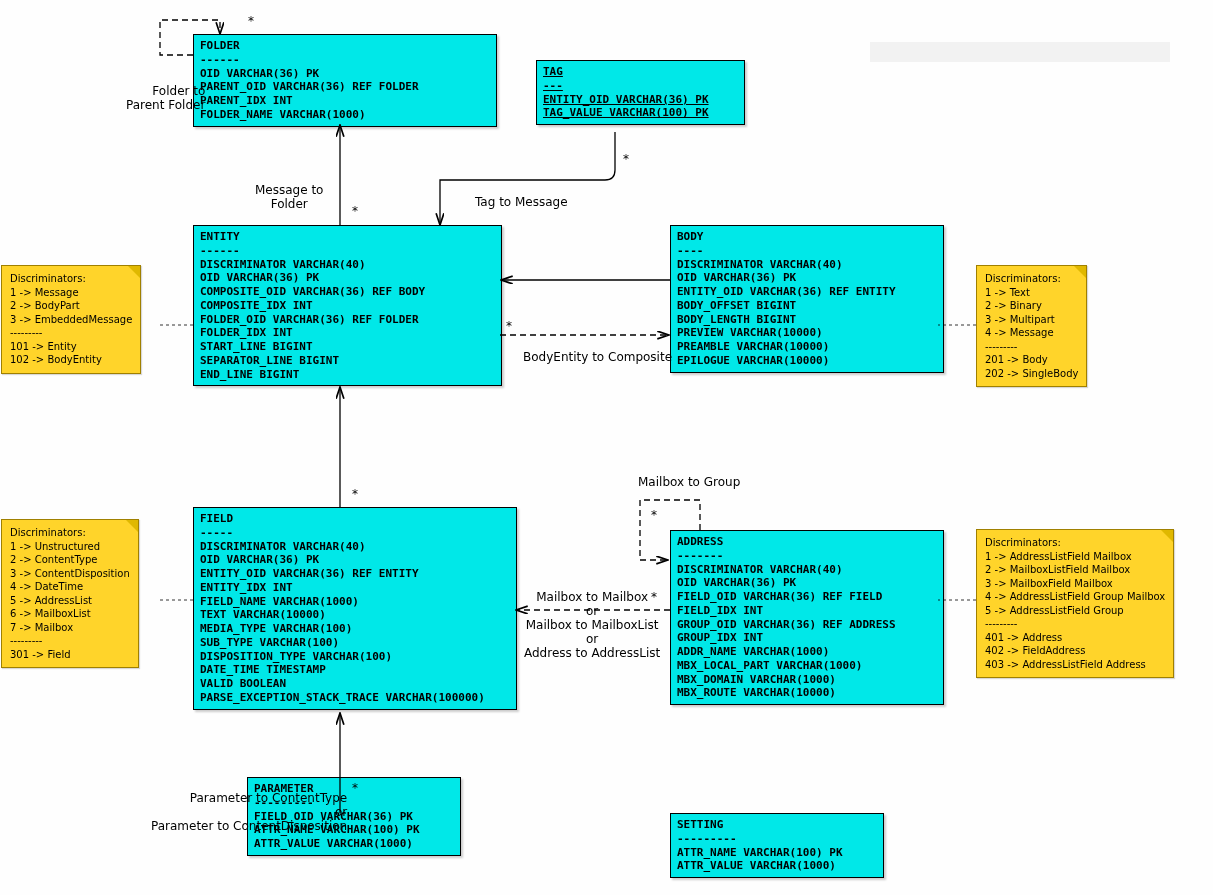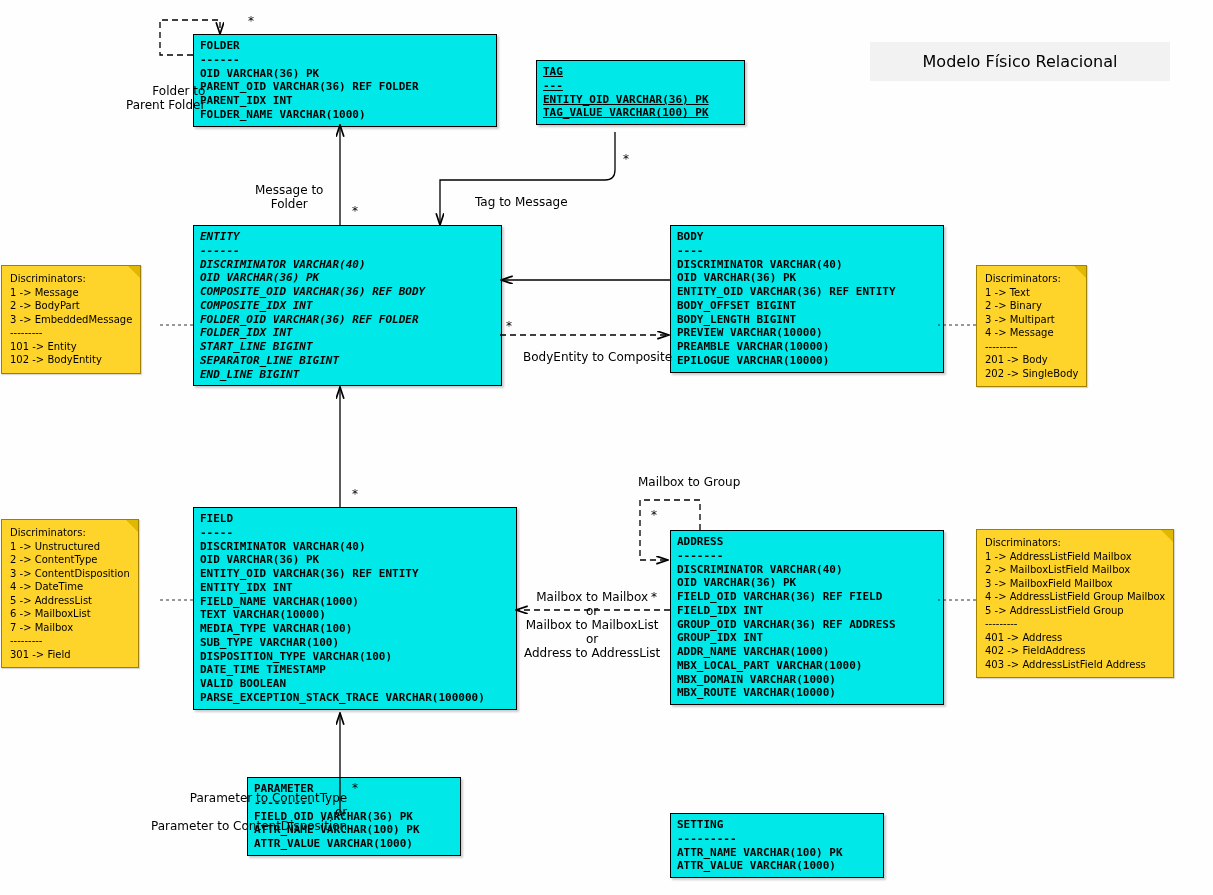--- a/index.html
+++ b/index.html
@@ -62,36 +62,35 @@
     left: 0; top: 0;
     width: 1213px;
     height: 895px;
     pointer-events: none;
   }
 </style>
 </head>
 <body>
 
 <div class="title-box" style="left:870px; top:42px; width:260px;">
-  <div>Modelo Físico Relacional</div>
 </div>
 
 <div class="entity" style="left:193px; top:34px; width:290px;">FOLDER
 ------
 OID VARCHAR(36) PK
 PARENT_OID VARCHAR(36) REF FOLDER
 PARENT_IDX INT
 FOLDER_NAME VARCHAR(1000)</div>
 
 <div class="entity" style="left:536px; top:60px; width:195px;text-decoration:underline;">TAG
 ---
 ENTITY_OID VARCHAR(36) PK
 TAG_VALUE VARCHAR(100) PK</div>
 
-<div class="entity" style="left:193px; top:225px; width:295px;font-style:italic;">ENTITY
+<div class="entity" style="left:193px; top:225px; width:295px;">ENTITY
 ------
 DISCRIMINATOR VARCHAR(40)
 OID VARCHAR(36) PK
 COMPOSITE_OID VARCHAR(36) REF BODY
 COMPOSITE_IDX INT
 FOLDER_OID VARCHAR(36) REF FOLDER
 FOLDER_IDX INT
 START_LINE BIGINT
 SEPARATOR_LINE BIGINT
 END_LINE BIGINT</div>

